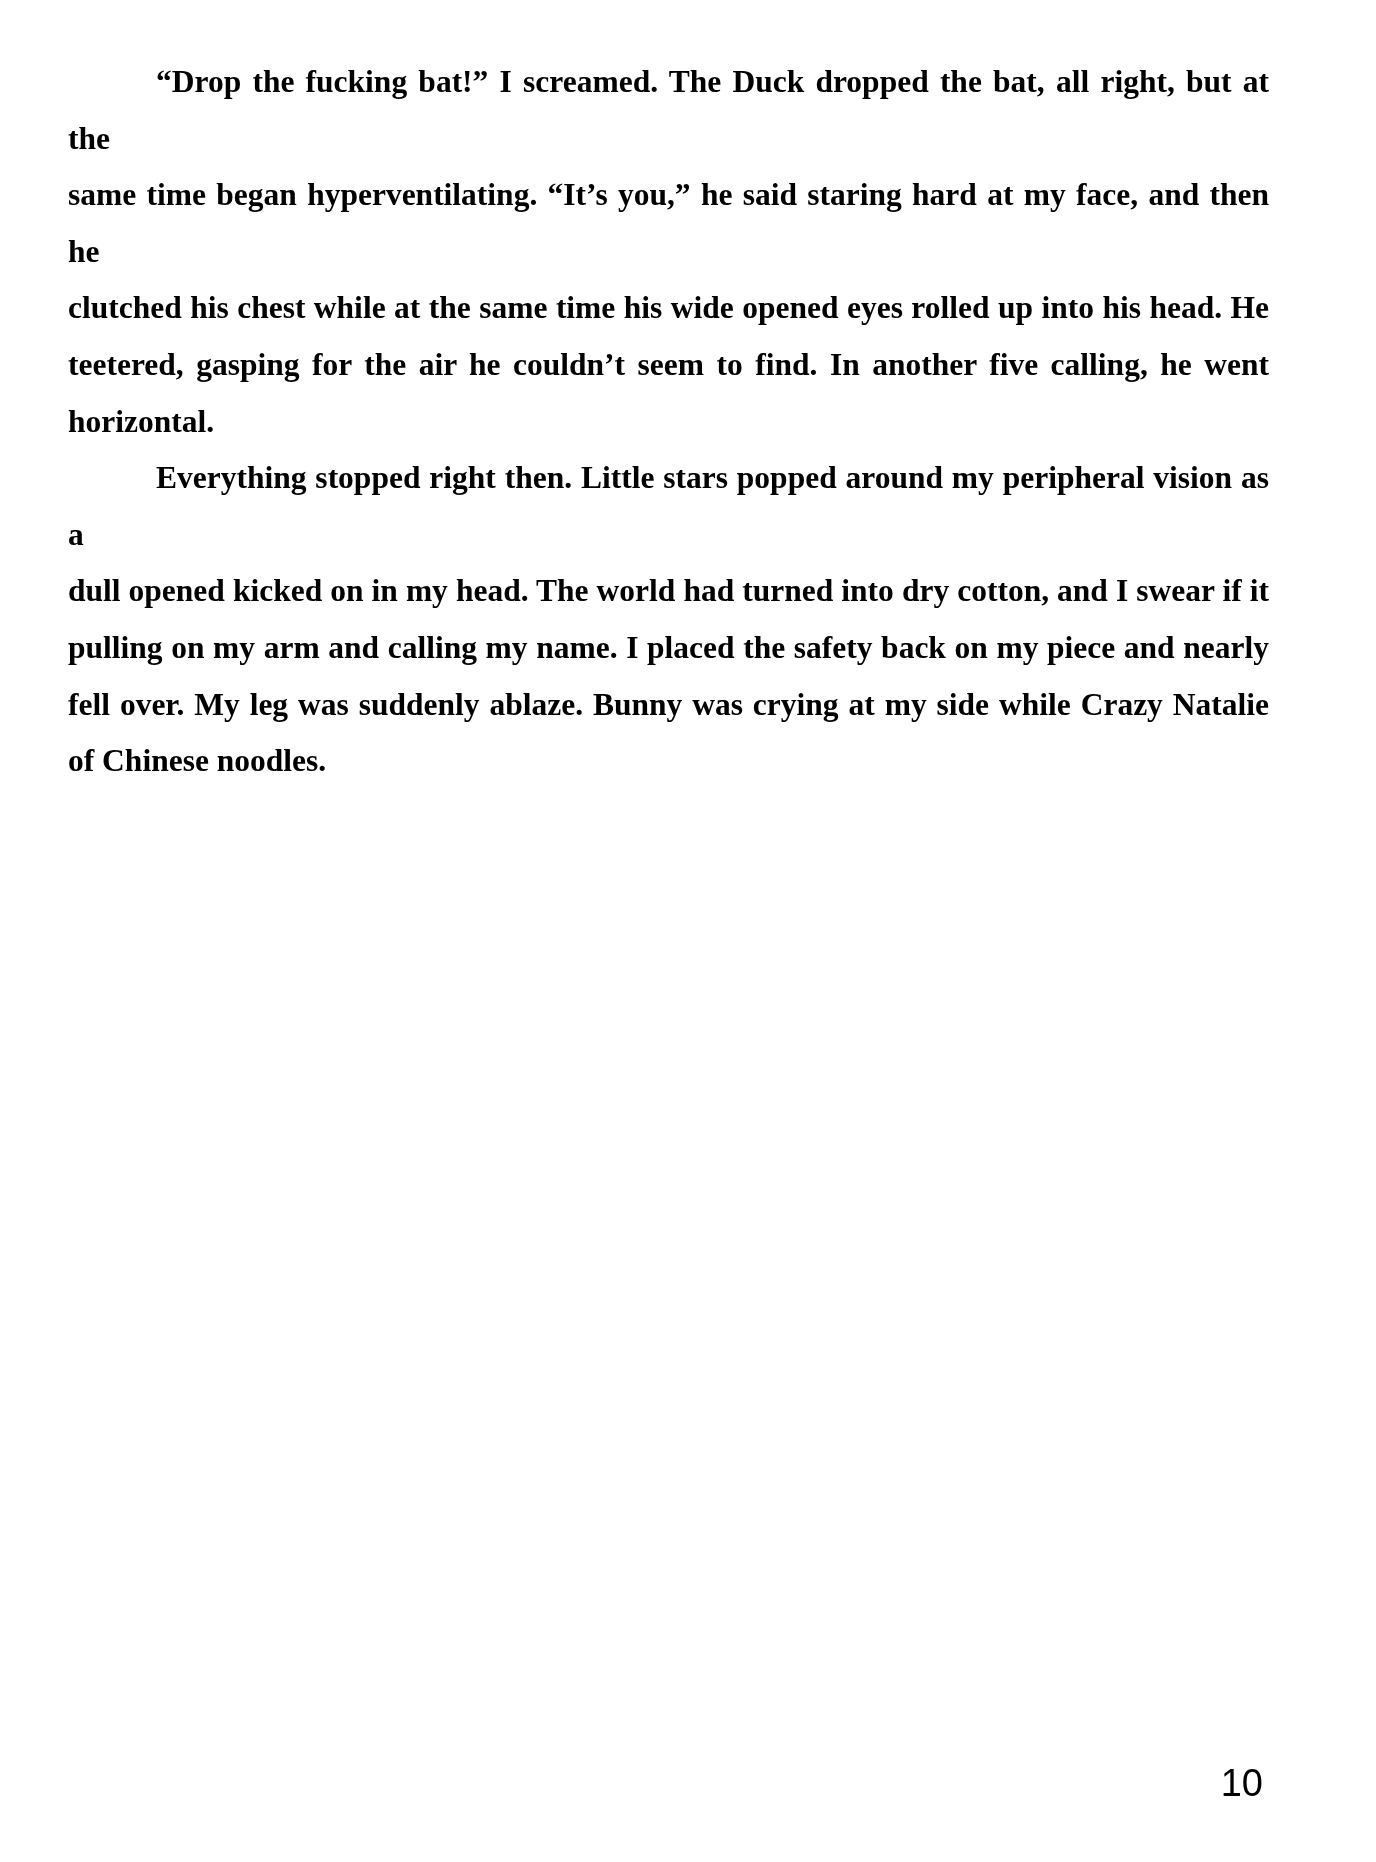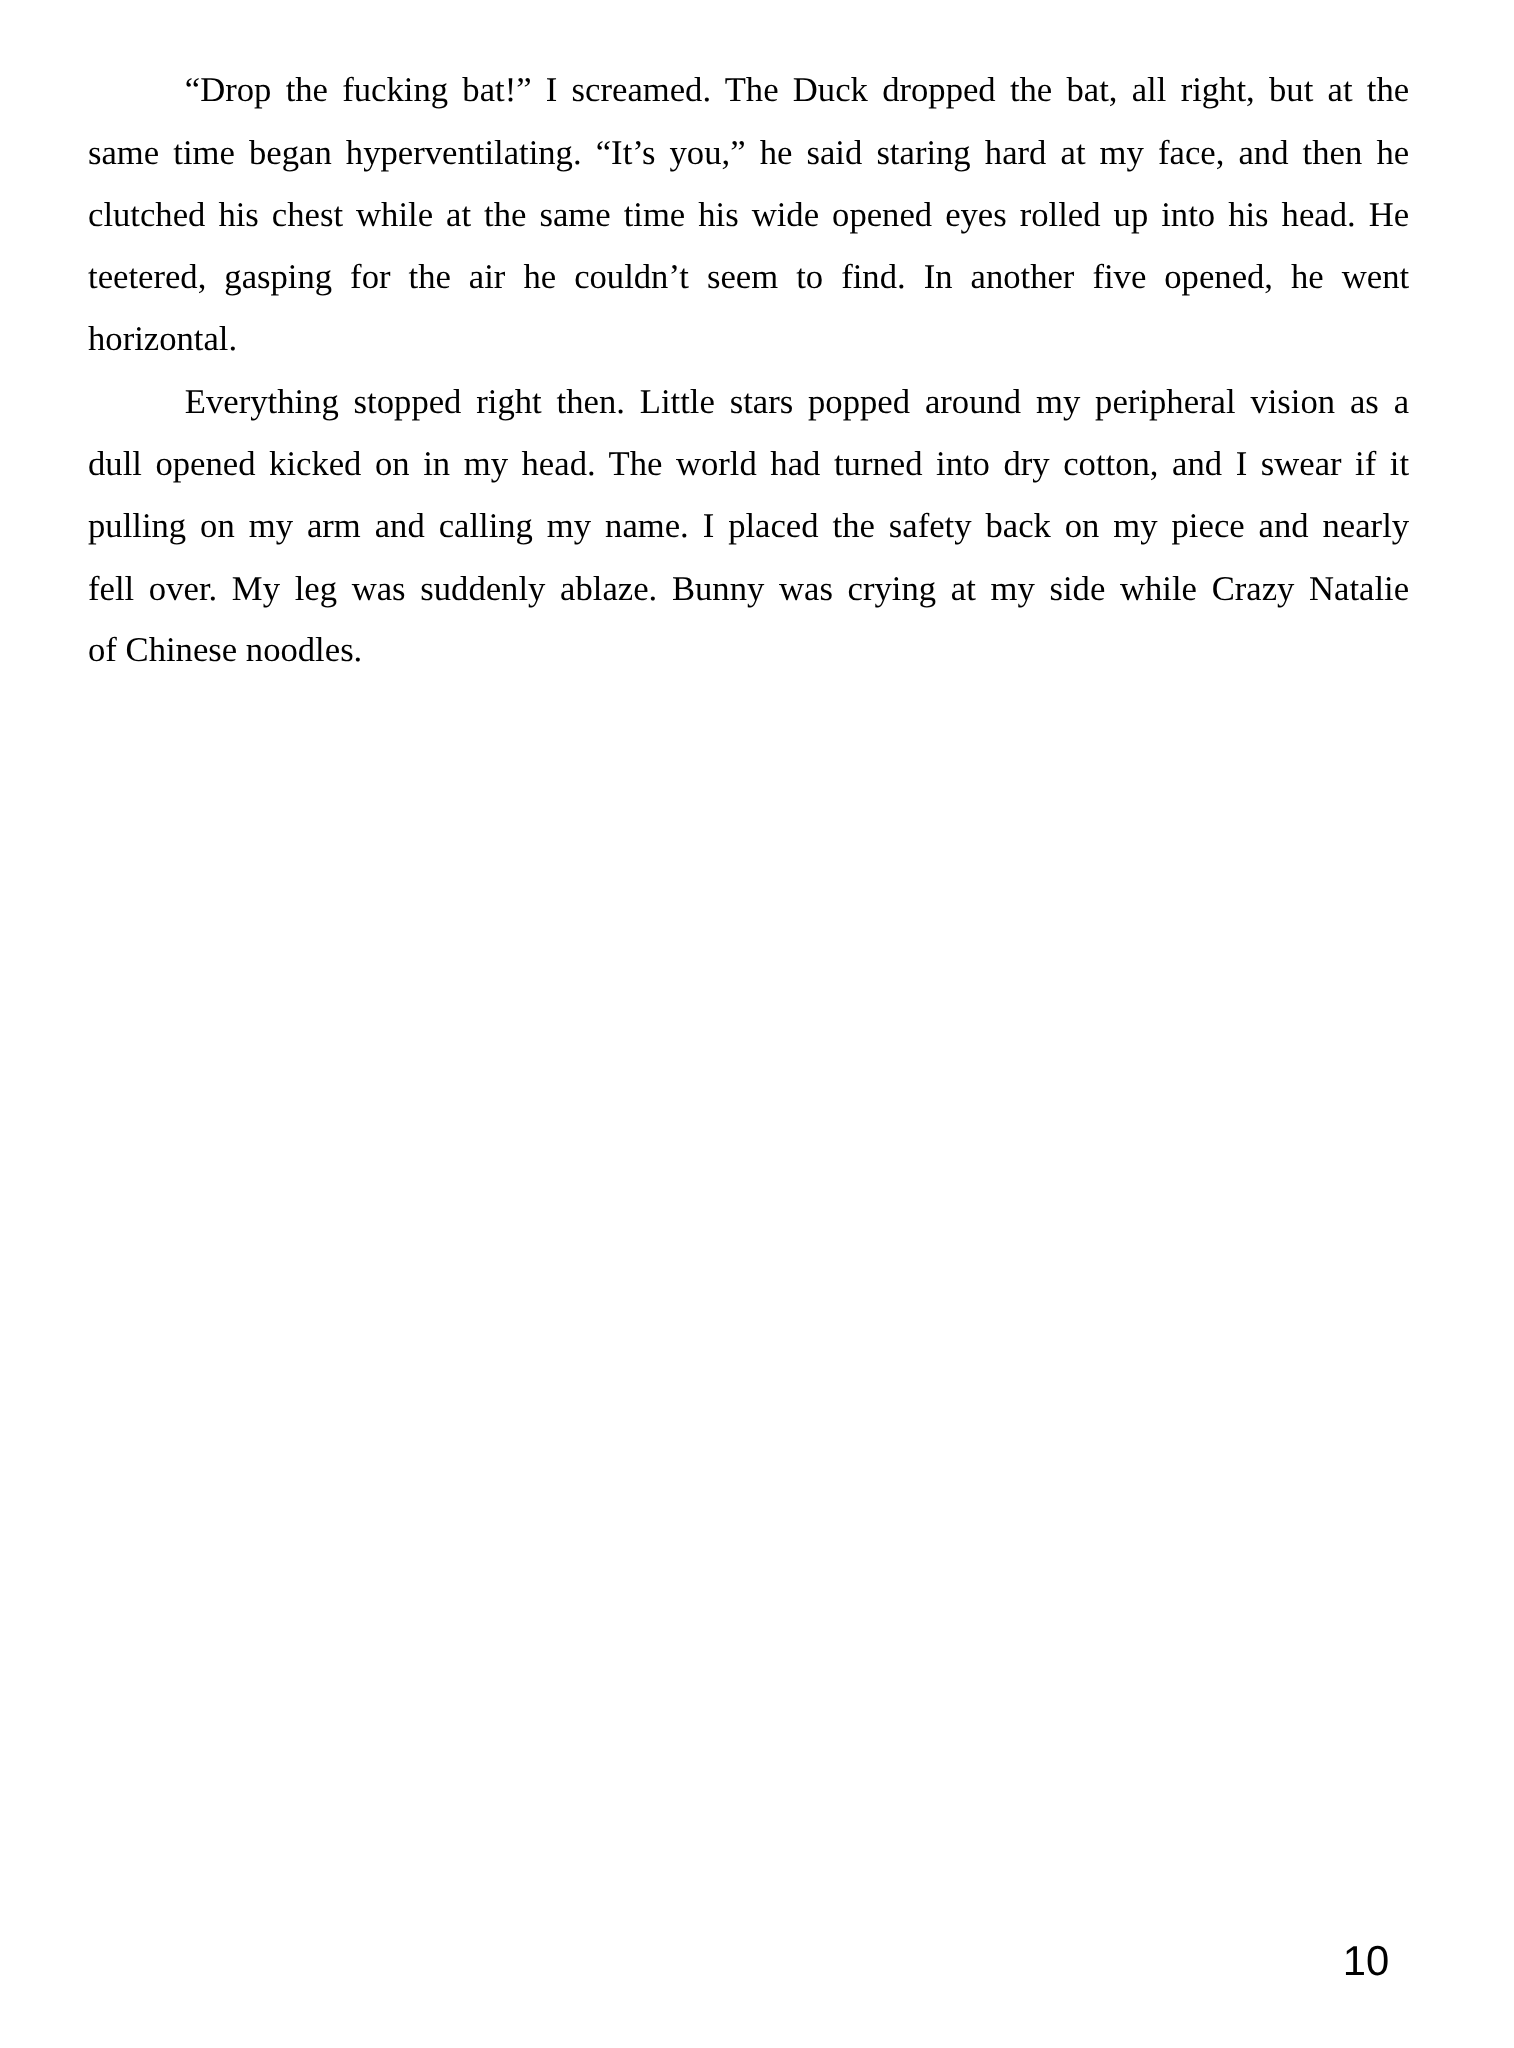--- a/index.html
+++ b/index.html
@@ -11,23 +11,24 @@
     position: relative;
     width: 1376px;
     height: 1862px;
     background: #ffffff;
     color: #000000;
     font-family: "Liberation Serif", serif;
     overflow: hidden;
   }
   .text-block {
     position: absolute;
-    left: 80px;
+    left: 68px;
     top: 54px;
     width: 1201px;
+    font-weight: bold;
   }
   .paragraph {
     margin: 0;
     padding: 0;
   }
   .line {
     font-size: 31.5px;
     line-height: 56.6px;
     white-space: normal;
     text-align: justify;
@@ -54,21 +55,21 @@
 </style>
 </head>
 <body>
 
 <div class="page">
   <div class="text-block">
       <div class="paragraph">
         <div class="line first">“Drop the fucking bat!” I screamed. The Duck dropped the bat, all right, but at the</div>
         <div class="line">same time began hyperventilating. “It’s you,” he said staring hard at my face, and then he</div>
         <div class="line">clutched his chest while at the same time his wide opened eyes rolled up into his head. He</div>
-        <div class="line">teetered, gasping for the air he couldn’t seem to find. In another five opened, he went</div>
+        <div class="line">teetered, gasping for the air he couldn’t seem to find. In another five calling, he went</div>
         <div class="line last">horizontal.</div>
       </div>
       <div class="paragraph">
         <div class="line first">Everything stopped right then. Little stars popped around my peripheral vision as a</div>
         <div class="line">dull opened kicked on in my head. The world had turned into dry cotton, and I swear if it</div>
         <div class="line">pulling on my arm and calling my name. I placed the safety back on my piece and nearly</div>
         <div class="line">fell over. My leg was suddenly ablaze. Bunny was crying at my side while Crazy Natalie</div>
         <div class="line last">of Chinese noodles.</div>
       </div>
     </div>

